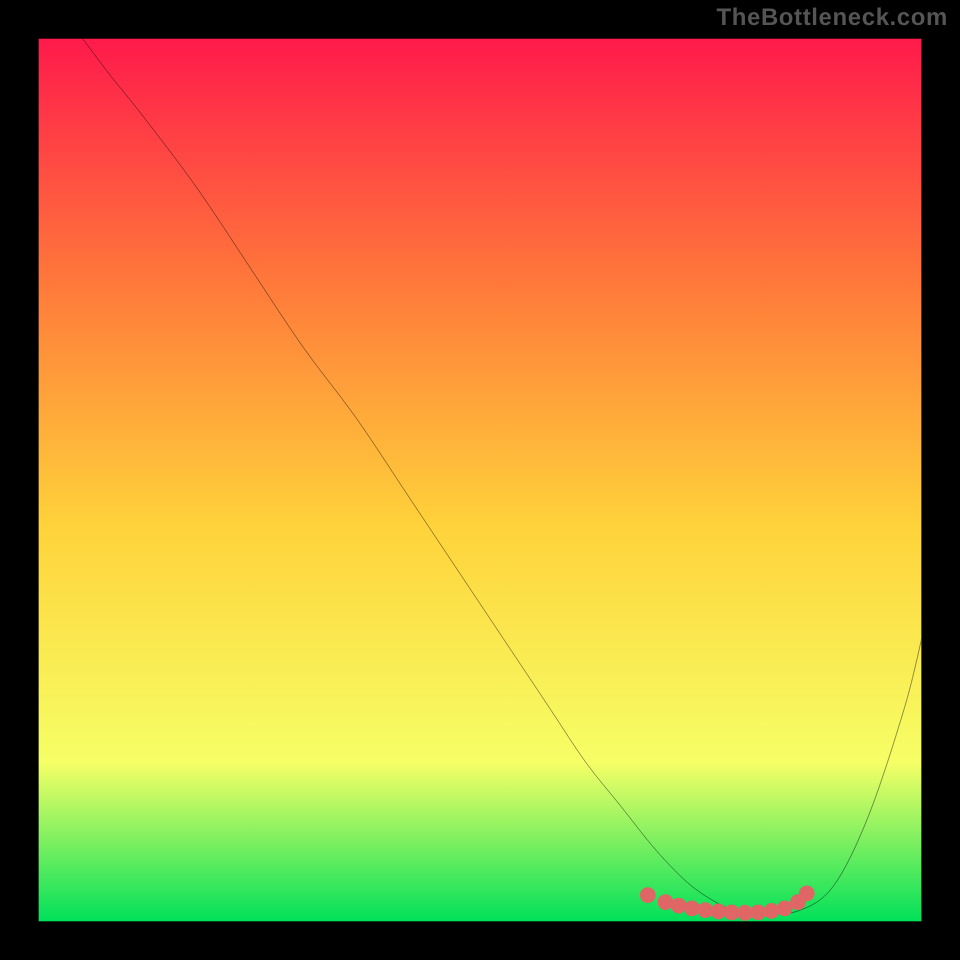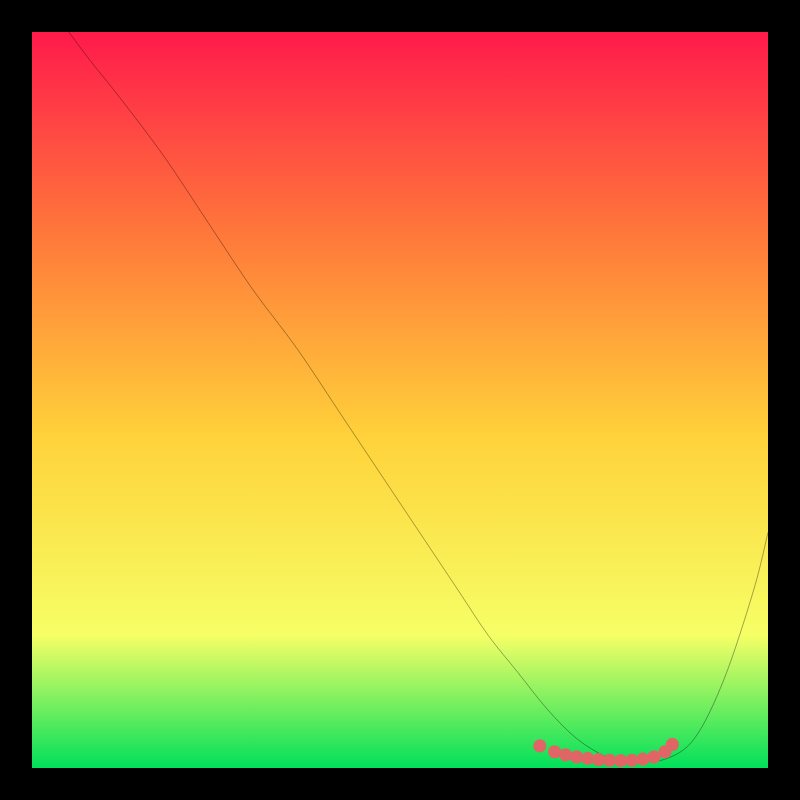--- a/index.html
+++ b/index.html
@@ -39,20 +39,21 @@
   
   .accent-dot {
     fill: #e06666;
   }
 </style>
 </head>
 <body>
 
 <div class="stage">
 
+  <div class="watermark">TheBottleneck.com</div>
 
   <svg class="plot" viewBox="0 0 100 100" preserveAspectRatio="none">
     <defs>
       <linearGradient id="bg-grad" x1="0" y1="0" x2="0" y2="1">
         <stop id="g0" offset="0%" stop-color="#ff1a4b"></stop>
         <stop id="g1" offset="28%" stop-color="#ff7a3a"></stop>
         <stop id="g2" offset="55%" stop-color="#ffd23a"></stop>
         <stop id="g3" offset="82%" stop-color="#f6ff66"></stop>
         <stop id="g4" offset="100%" stop-color="#00e05a"></stop>
       </linearGradient>

